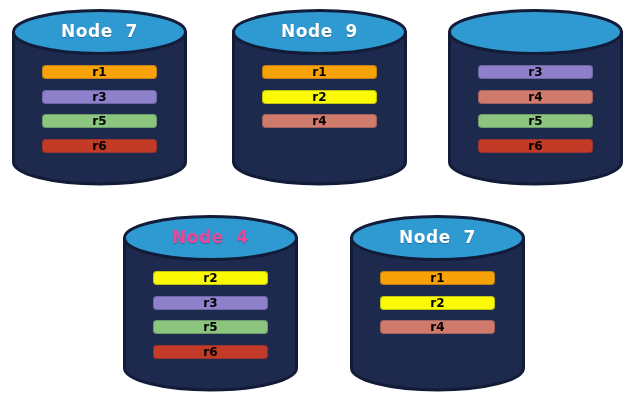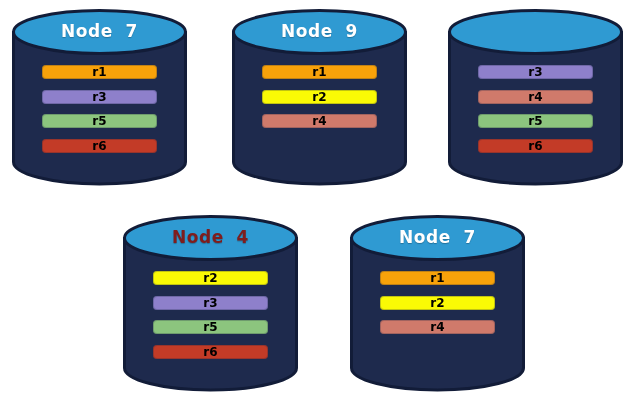--- a/index.html
+++ b/index.html
@@ -117,21 +117,21 @@
         <div class="bar" style="background: rgb(195, 59, 39); color: rgb(0, 0, 0);">
     <span class="bar-label">r6</span>
   </div>
       </div>
   </div>
     <div class="node" style="left: 122px; top: 214px;">
     <svg class="cyl" viewBox="0 0 177 178" aria-hidden="true">
       <path class="cyl-body" d="M2.5,24 L2.5,154 A86 22 0 0 0 174.5,154 L174.5,24 Z" stroke-width="3" stroke-linejoin="round" fill="#1e2a4d" stroke="#121c38"></path>
       <ellipse class="cyl-top" cx="88.5" cy="24" rx="86" ry="21.5" stroke-width="3" fill="#2f9ad2" stroke="#121c38"></ellipse>
     </svg>
-    <div class="node-label" style="color: #7f1d1d;">Node  4</div>
+    <div class="node-label" style="color: #ec4899;">Node  4</div>
     <div class="bars">
         <div class="bar" style="background: rgb(250, 250, 5); color: rgb(0, 0, 0);">
     <span class="bar-label">r2</span>
   </div>
         <div class="bar" style="background: rgb(142, 128, 203); color: rgb(0, 0, 0);">
     <span class="bar-label">r3</span>
   </div>
         <div class="bar" style="background: rgb(140, 197, 126); color: rgb(0, 0, 0);">
     <span class="bar-label">r5</span>
   </div>

